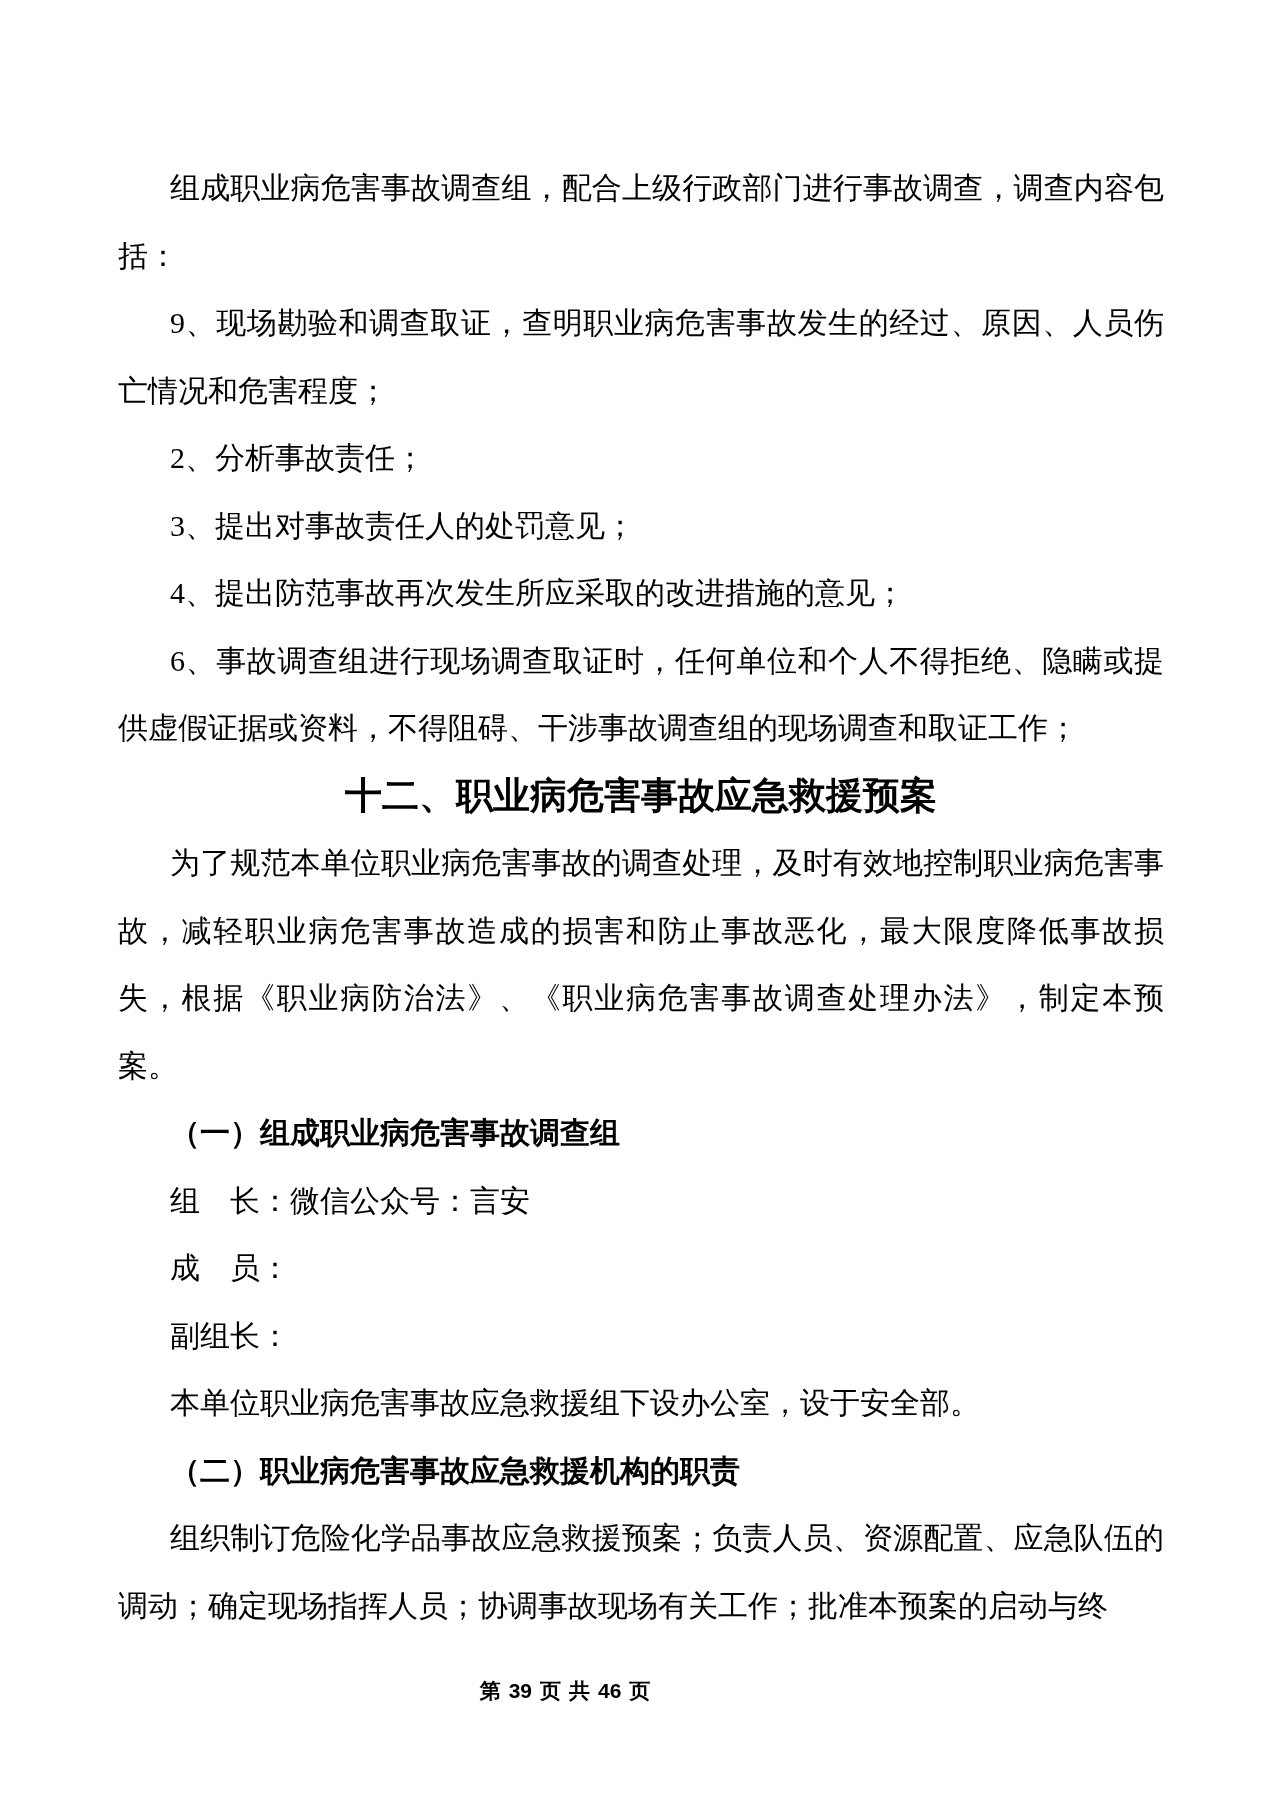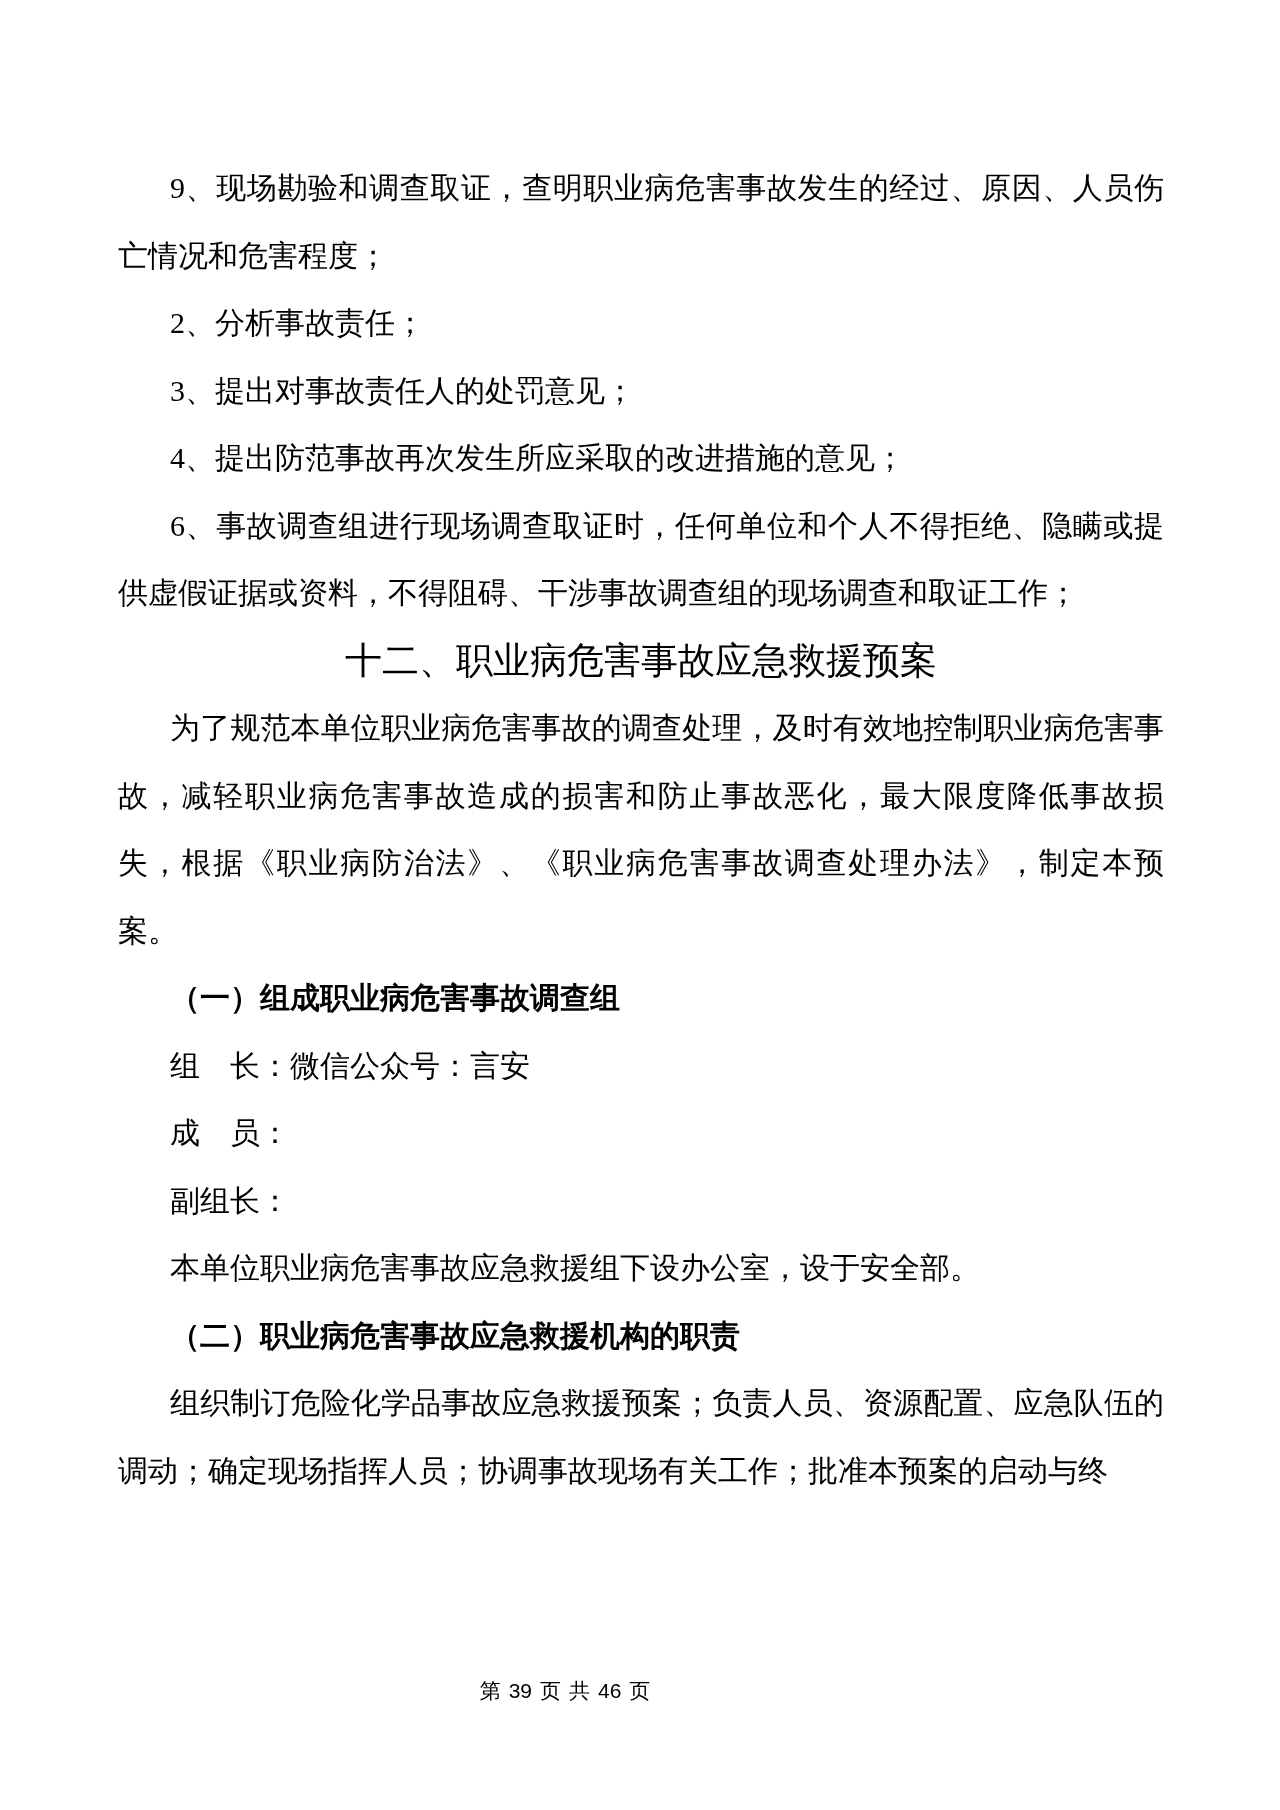--- a/index.html
+++ b/index.html
@@ -28,21 +28,21 @@
     line-height: 67.5px;
     text-indent: 52px;
     text-align: justify;
     font-family: "Liberation Serif", "DejaVu Serif", serif;
     color: #000000;
   }
   .chapter-heading {
     margin: 0;
     font-size: 37px;
     line-height: 67.5px;
-    font-weight: 400;
+    font-weight: 700;
     text-align: center;
     text-indent: 0;
     font-family: "Liberation Sans", "DejaVu Sans", sans-serif;
     color: #000000;
   }
   .sub-heading {
     margin: 0;
     font-size: 30px;
     line-height: 67.5px;
     font-weight: 700;
@@ -55,32 +55,33 @@
     color: #000000;
   }
   .page-footer {
     position: absolute;
     left: 0;
     top: 1676px;
     width: 1130px;
     text-align: center;
     font-size: 21px;
     line-height: 30px;
-    font-weight: 400;
+    font-weight: 700;
     font-family: "Liberation Sans", "DejaVu Sans", sans-serif;
     color: #000000;
   }
   .page-footer span { margin: 0 4px; }
 </style>
 </head>
 <body>
 
 <div class="page">
   <div class="content">
 
+    <p class="body-p">组成职业病危害事故调查组，配合上级行政部门进行事故调查，调查内容包括：</p>
 
     <p class="body-p">9、现场勘验和调查取证，查明职业病危害事故发生的经过、原因、人员伤亡情况和危害程度；</p>
     <p class="body-p">2、分析事故责任；</p>
     <p class="body-p">3、提出对事故责任人的处罚意见；</p>
     <p class="body-p">4、提出防范事故再次发生所应采取的改进措施的意见；</p>
     <p class="body-p">6、事故调查组进行现场调查取证时，任何单位和个人不得拒绝、隐瞒或提供虚假证据或资料，不得阻碍、干涉事故调查组的现场调查和取证工作；</p>
 
     <h1 class="chapter-heading">十二、职业病危害事故应急救援预案</h1>
 
     <p class="body-p">为了规范本单位职业病危害事故的调查处理，及时有效地控制职业病危害事故，减轻职业病危害事故造成的损害和防止事故恶化，最大限度降低事故损失，根据《职业病防治法》、《职业病危害事故调查处理办法》，制定本预案。</p>

